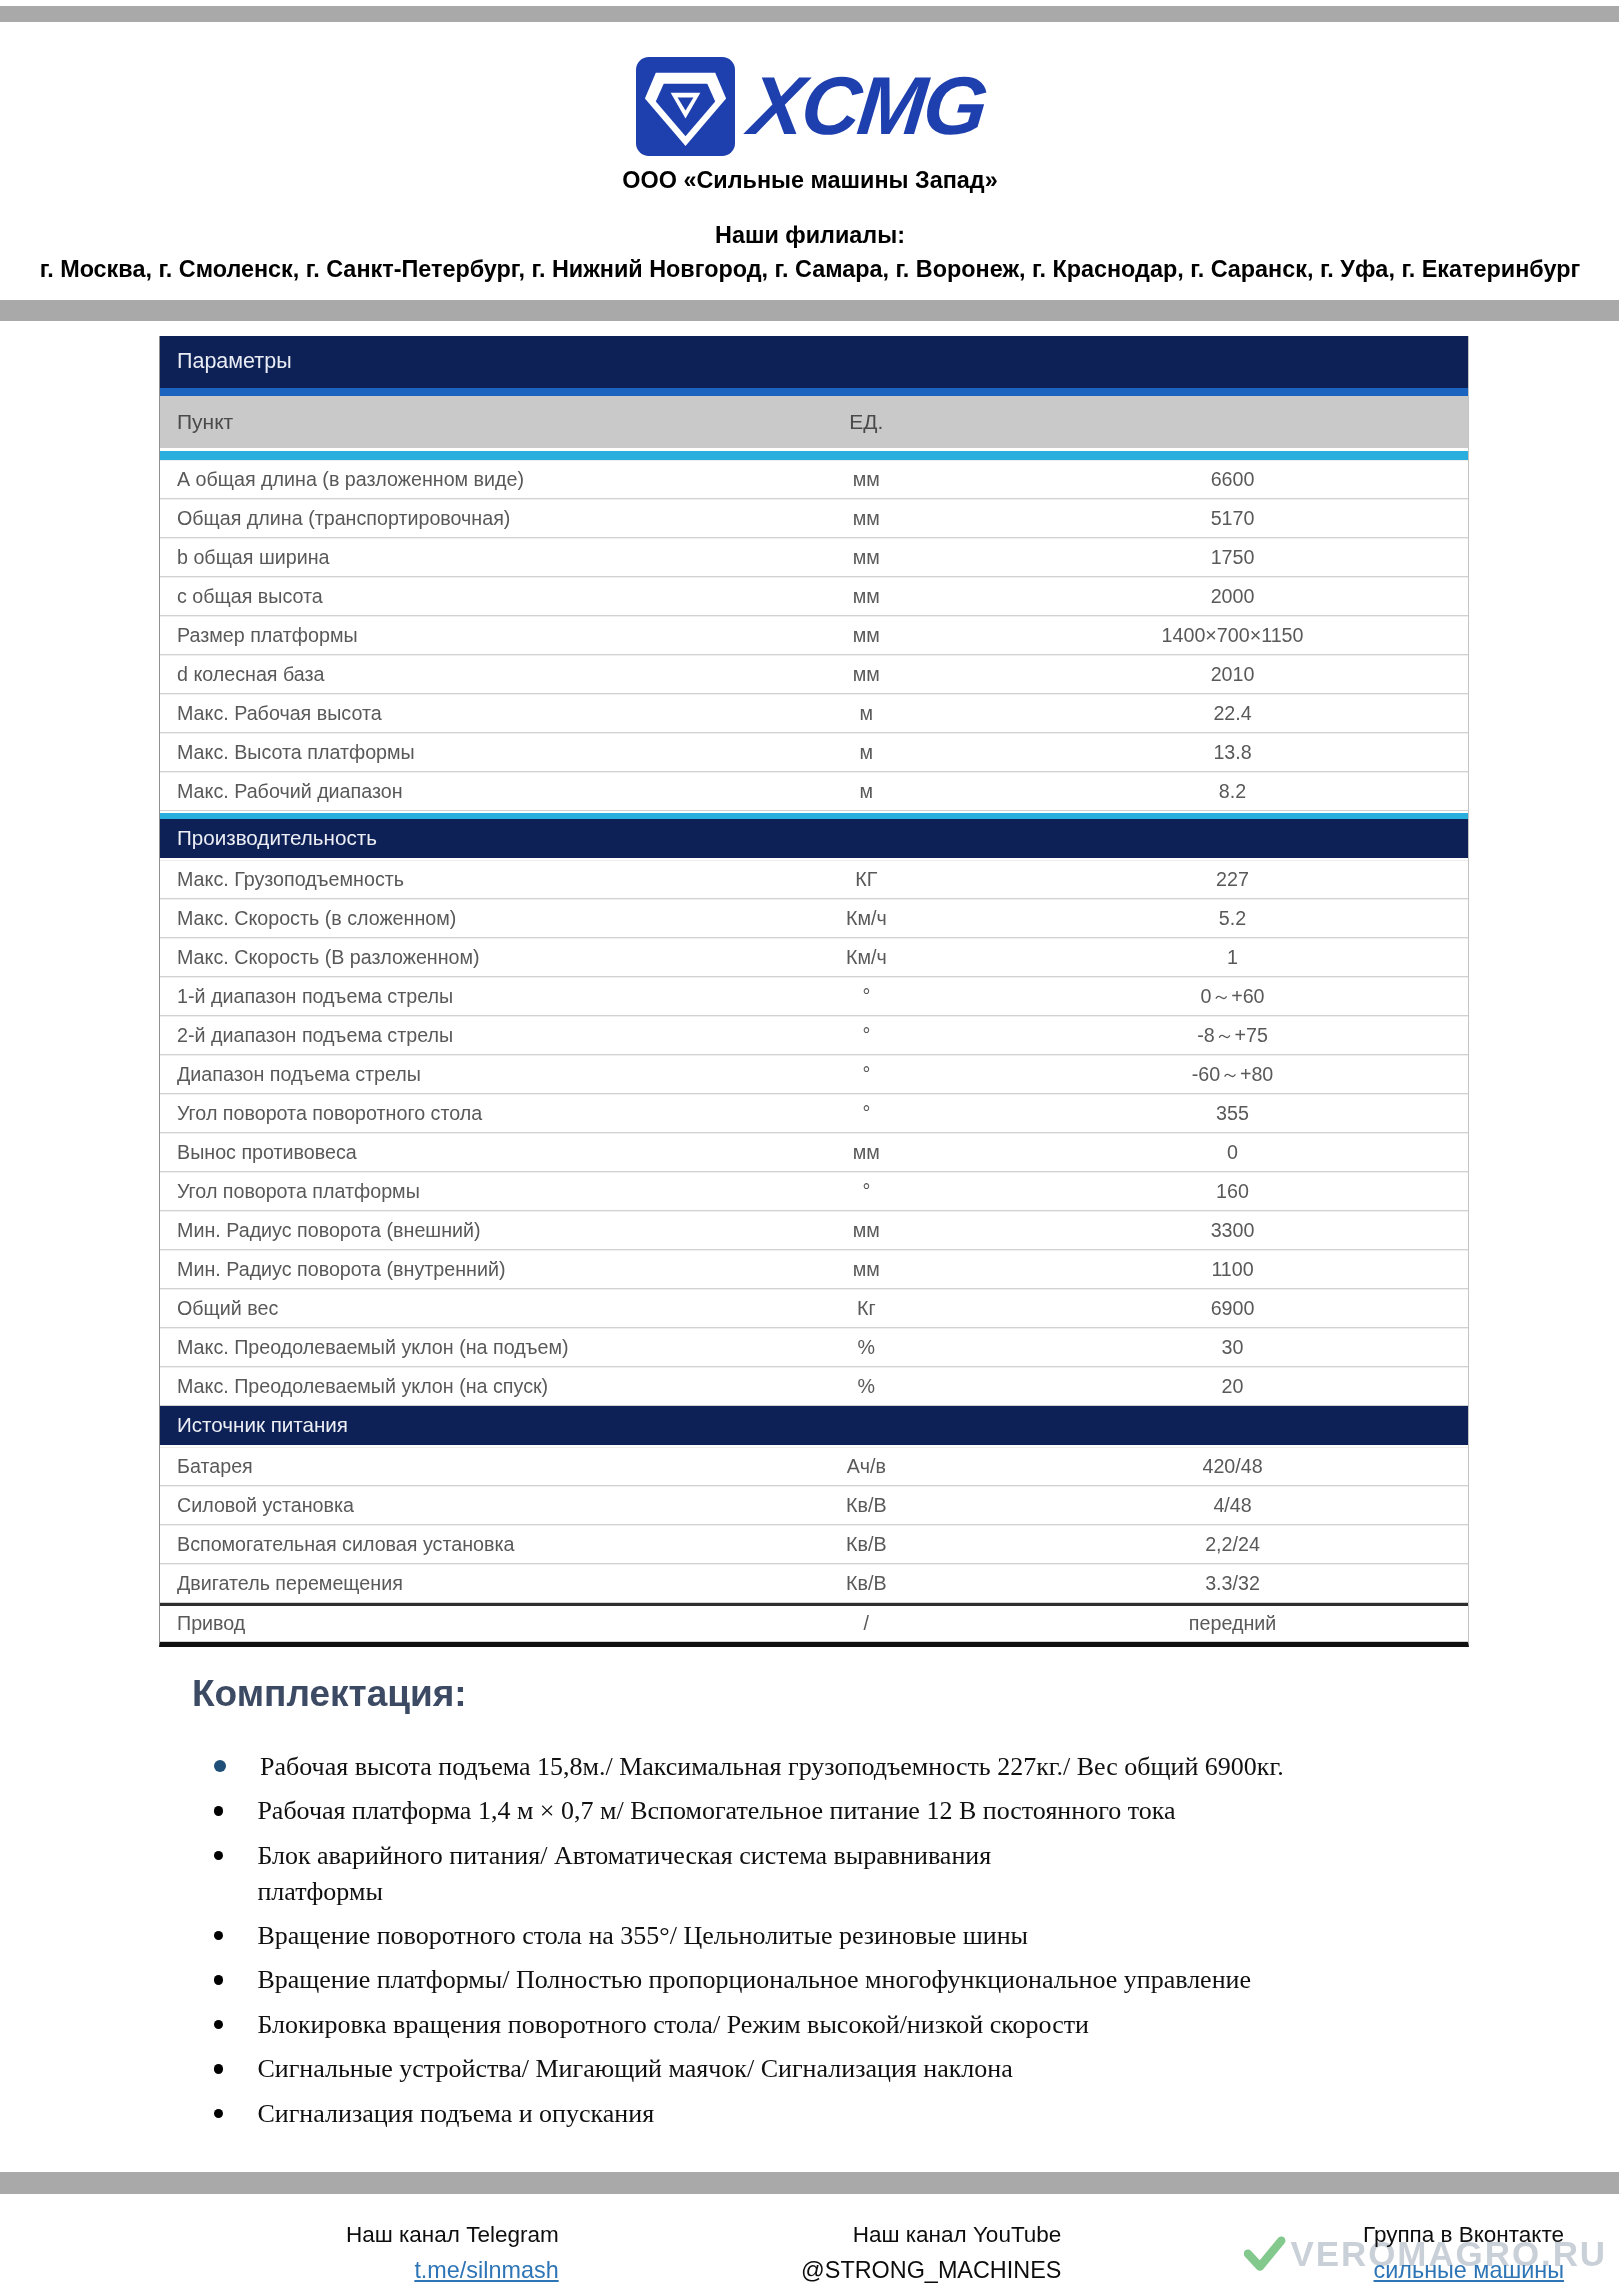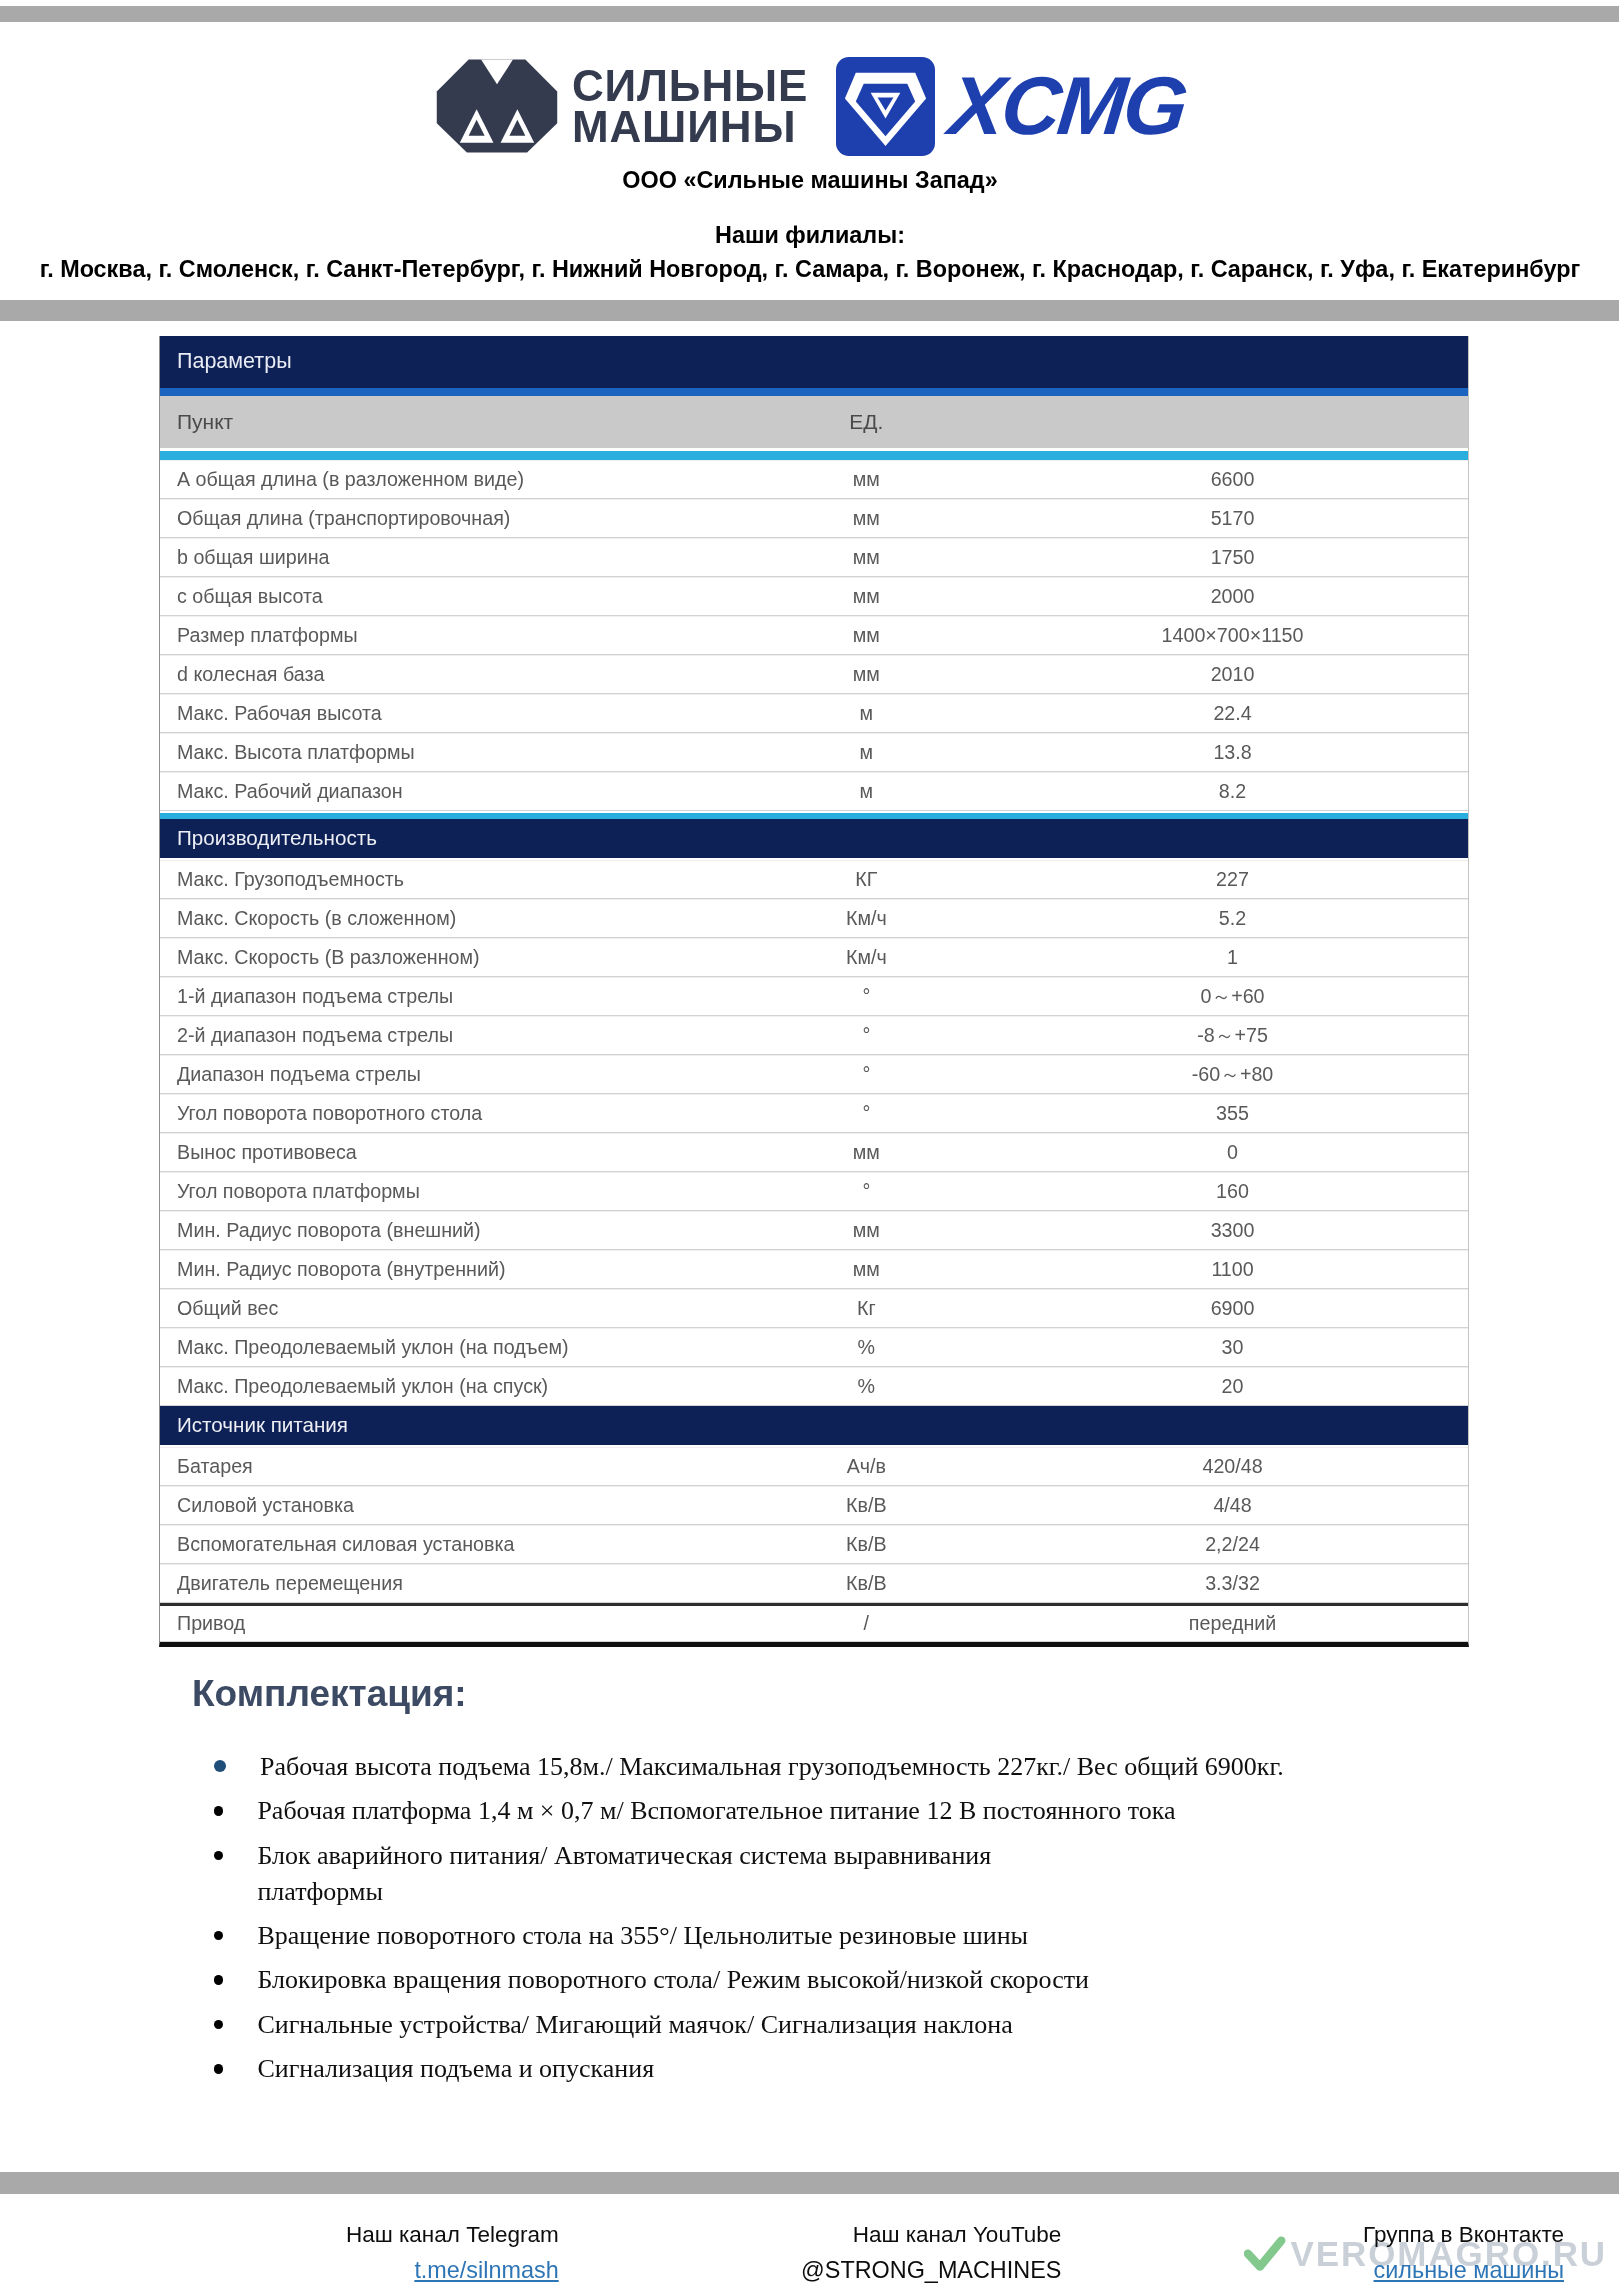--- a/index.html
+++ b/index.html
@@ -72,34 +72,20 @@
 </style>
 </head>
 <body>
 
 <div class="page">
 
   <div class="bar bar-top"></div>
 
   <header>
     <div class="logos">
-      <div class="brand">
-        <svg width="124" height="99" viewBox="0 0 140 110">
-          <polygon points="38,2 102,2 138,38 138,74 104,107 36,107 2,74 2,38" fill="#353b4f"></polygon>
-          <polygon points="52,2 88,2 70,30" fill="#ffffff"></polygon>
-          <polygon points="28,96 47,58 66,96" fill="#ffffff"></polygon>
-          <polygon points="74,96 93,58 112,96" fill="#ffffff"></polygon>
-          <polygon points="47,70 56,88 38,88" fill="#353b4f"></polygon>
-          <polygon points="93,70 102,88 84,88" fill="#353b4f"></polygon>
-        </svg>
-        <div class="brand-text">
-          <div>СИЛЬНЫЕ</div>
-          <div>МАШИНЫ</div>
-        </div>
-      </div>
       <div class="xcmg">
         <svg width="99" height="99" viewBox="0 0 100 100">
           <rect x="0" y="0" width="100" height="100" rx="13" fill="#1e3fae"></rect>
           <polygon points="20,16 80,16 91,42 50,90 9,42" fill="#ffffff"></polygon>
           <polygon points="28,27 72,27 80,45 50,80 20,45" fill="#1e3fae"></polygon>
           <polygon points="35,36 65,36 50,62" fill="#ffffff"></polygon>
           <polygon points="42,41 58,41 50,54" fill="#1e3fae"></polygon>
         </svg>
         <span class="xcmg-word">XCMG</span>
       </div>
@@ -282,20 +268,24 @@
         <div class="eq-dot"></div>
         <div class="eq-text">Блок аварийного питания/ Автоматическая система выравнивания
 платформы</div>
       </div>
       <div class="eq-item">
         <div class="eq-dot"></div>
         <div class="eq-text">Вращение поворотного стола на 355°/ Цельнолитые резиновые шины</div>
       </div>
       <div class="eq-item">
         <div class="eq-dot"></div>
+        <div class="eq-text">Вращение платформы/ Полностью пропорциональное многофункциональное управление</div>
+      </div>
+      <div class="eq-item">
+        <div class="eq-dot"></div>
         <div class="eq-text">Блокировка вращения поворотного стола/ Режим высокой/низкой скорости</div>
       </div>
       <div class="eq-item">
         <div class="eq-dot"></div>
         <div class="eq-text">Сигнальные устройства/ Мигающий маячок/ Сигнализация наклона</div>
       </div>
       <div class="eq-item">
         <div class="eq-dot"></div>
         <div class="eq-text">Сигнализация подъема и опускания</div>
       </div>

